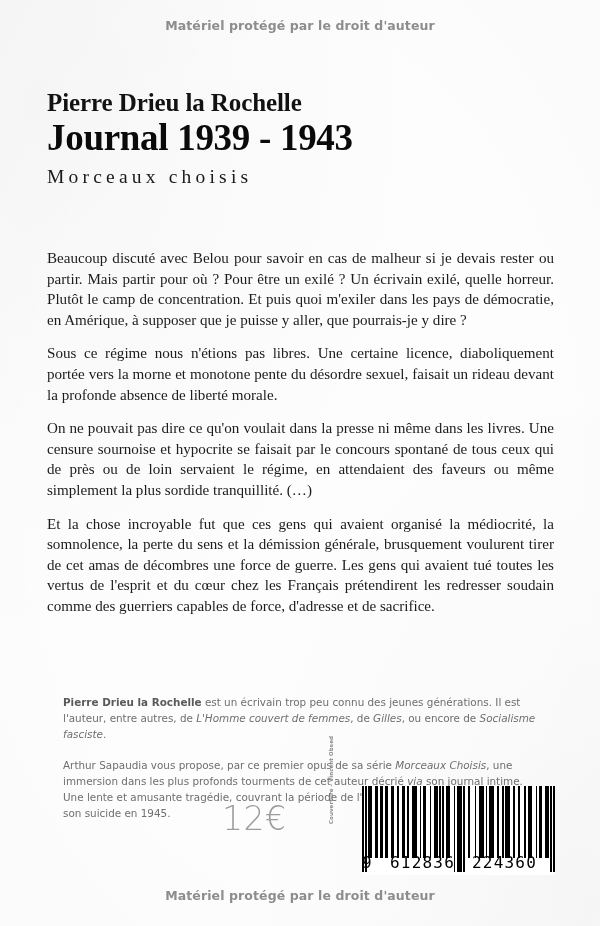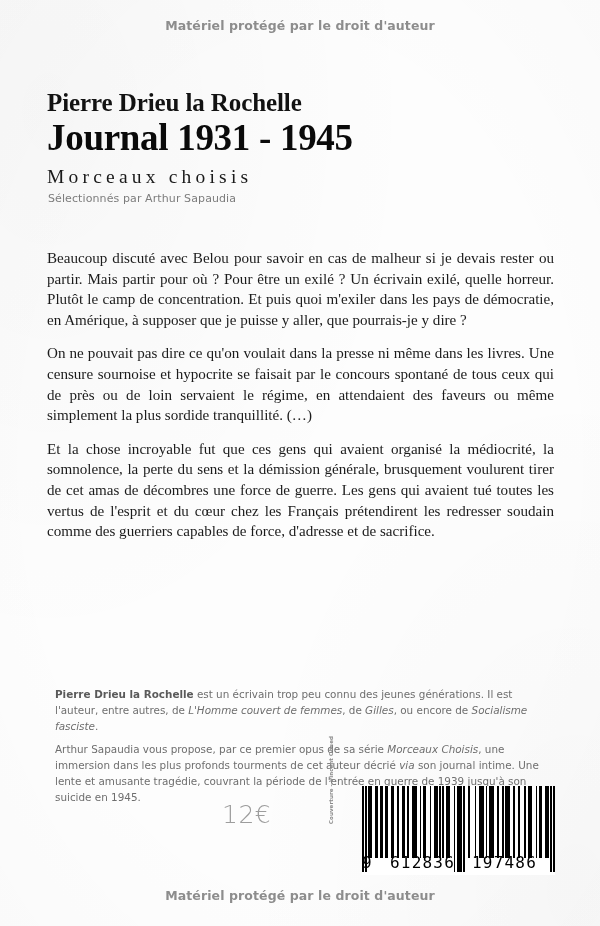--- a/index.html
+++ b/index.html
@@ -111,32 +111,32 @@
     position: absolute;
     left: 47px;
     top: 679px;
     width: 508px;
     font-family: "DejaVu Sans", "Liberation Sans", sans-serif;
     font-size: 10.4px;
     line-height: 1.52;
     color: #6e6e6e;
     text-align: left;
   }
-  .blurb p { margin: 8px; }
+  .blurb p { margin: 16px; }
   .blurb p + p { margin-top: 1px; }
   .blurb b { font-weight: 700; color: #5a5a5a; }
   .blurb i { font-style: italic; }
 
   
   .price {
     position: absolute;
     left: 222px;
     top: 802px;
     font-family: "DejaVu Sans", "Liberation Sans", sans-serif;
-    font-size: 25px;
+    font-size: 33px;
     font-weight: 300;
     color: #9d9d9d;
     letter-spacing: 0.5px;
     line-height: 1;
   }
 
   
   .cover-credit {
     position: absolute;
     left: 329px;
@@ -206,27 +206,27 @@
 </style>
 </head>
 <body>
 
 <div class="page">
 
   <div class="watermark top">Matériel protégé par le droit d'auteur</div>
 
   <div class="title-block">
     <div class="author-name">Pierre Drieu la Rochelle</div>
-    <div class="book-title">Journal 1931 - 1945</div>
+    <div class="book-title">Journal 1939 - 1943</div>
     <div class="series-title">Morceaux choisis</div>
-    <div class="selected-by">Sélectionnés par Arthur Sapaudia</div>
   </div>
 
   <div class="excerpts" id="excerpt-list">
       <p class="excerpt-para">Beaucoup discuté avec Belou pour savoir en cas de malheur si je devais rester ou partir. Mais partir pour où ? Pour être un exilé ? Un écrivain exilé, quelle horreur. Plutôt le camp de concentration. Et puis quoi m'exiler dans les pays de démocratie, en Amérique, à supposer que je puisse y aller, que pourrais-je y dire ?</p>
+      <p class="excerpt-para">Sous ce régime nous n'étions pas libres. Une certaine licence, diaboliquement portée vers la morne et monotone pente du désordre sexuel, faisait un rideau devant la profonde absence de liberté morale.</p>
       <p class="excerpt-para">On ne pouvait pas dire ce qu'on voulait dans la presse ni même dans les livres. Une censure sournoise et hypocrite se faisait par le concours spontané de tous ceux qui de près ou de loin servaient le régime, en attendaient des faveurs ou même simplement la plus sordide tranquillité. (…)</p>
       <p class="excerpt-para">Et la chose incroyable fut que ces gens qui avaient organisé la médiocrité, la somnolence, la perte du sens et la démission générale, brusquement voulurent tirer de cet amas de décombres une force de guerre. Les gens qui avaient tué toutes les vertus de l'esprit et du cœur chez les Français prétendirent les redresser soudain comme des guerriers capables de force, d'adresse et de sacrifice.</p>
     </div>
 
   <div class="blurb">
     <p>
       <b>Pierre Drieu la Rochelle</b><span> est un écrivain trop peu connu des jeunes générations. Il est l'auteur, entre autres, de </span><i>L'Homme couvert de femmes</i><span>, de </span><i>Gilles</i><span>, ou encore de </span><i>Socialisme fasciste</i><span>.</span>
     </p>
     <p>
       <span>Arthur Sapaudia vous propose, par ce premier opus de sa série </span><i>Morceaux Choisis</i><span>, une immersion dans les plus profonds tourments de cet auteur décrié </span><i>via</i><span> son journal intime. Une lente et amusante tragédie, couvrant la période de l'entrée en guerre de 1939 jusqu'à son suicide en 1945.</span>
@@ -274,19 +274,19 @@
         <span class="bar" style="left: 165.658px; width: 4.825px; height: 72px;"></span>
         <span class="bar" style="left: 173.7px; width: 1.60833px; height: 72px;"></span>
         <span class="bar" style="left: 176.917px; width: 3.21667px; height: 72px;"></span>
         <span class="bar" style="left: 183.35px; width: 3.21667px; height: 72px;"></span>
         <span class="bar" style="left: 188.175px; width: 1.60833px; height: 86px;"></span>
         <span class="bar" style="left: 191.392px; width: 1.60833px; height: 86px;"></span>
       </div>
     <div class="barcode-digits">
       <span class="d-lead">9</span>
       <span class="d-left">612836</span>
-      <span class="d-right">197486</span>
+      <span class="d-right">224360</span>
     </div>
   </div>
 
   <div class="watermark bottom">Matériel protégé par le droit d'auteur</div>
 
 </div>
 
 </body></html>

